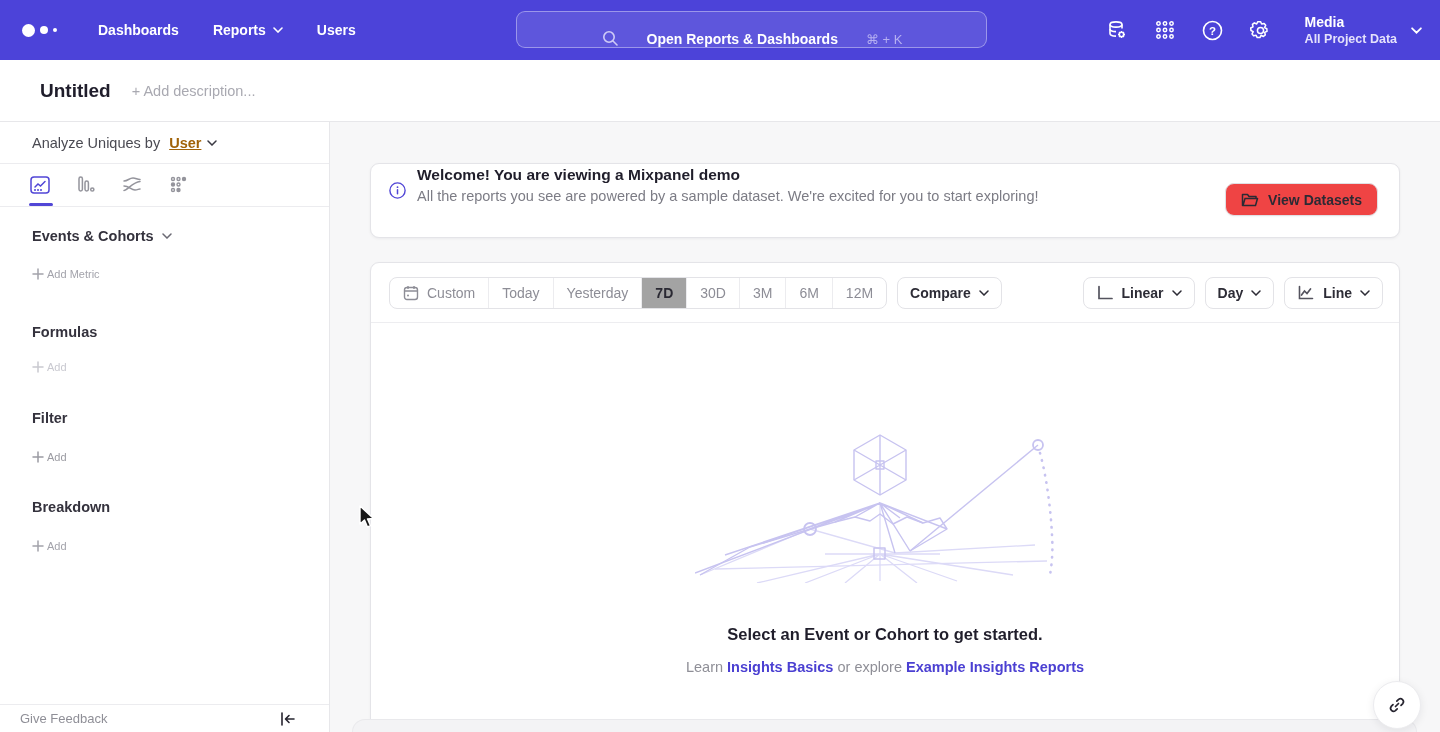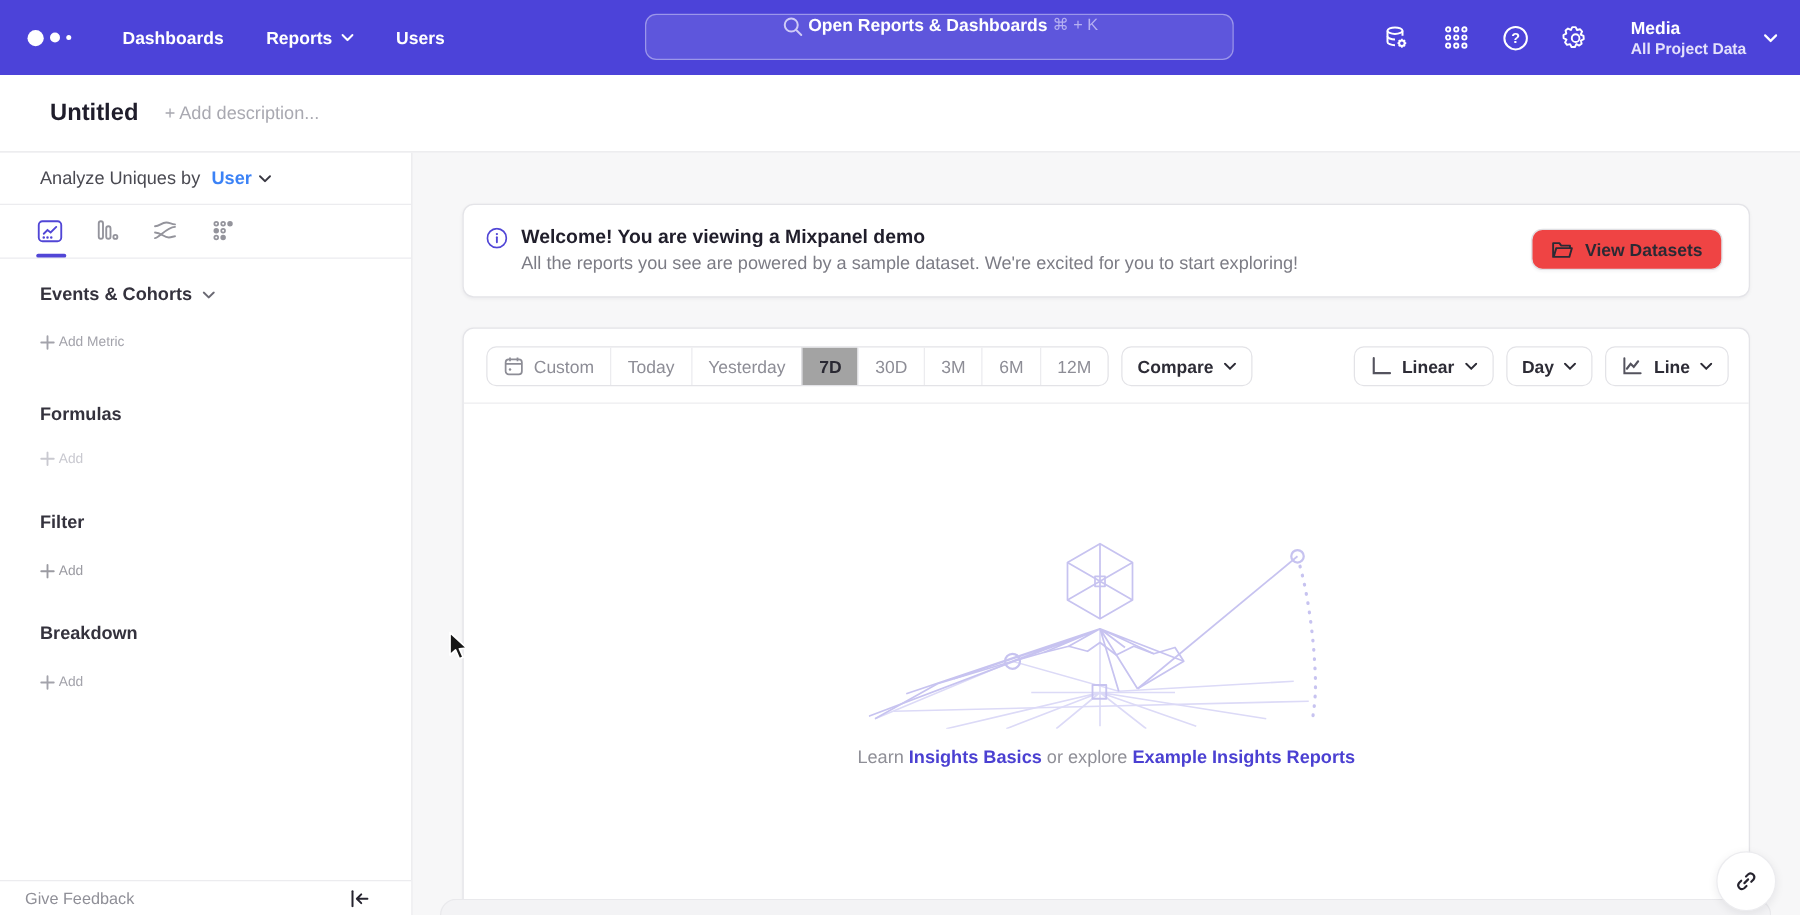--- a/index.html
+++ b/index.html
@@ -7,55 +7,55 @@
 
   
   .topnav { position:absolute; left:0; top:0; width:1440px; height:60px; background:#4c43d9; display:flex; align-items:center; z-index:30; }
   .logo { display:flex; align-items:center; gap:5px; margin-left:22px; cursor:pointer; }
   .logo .d1 { width:13px; height:13px; border-radius:50%; background:#fff; }
   .logo .d2 { width:8px; height:8px; border-radius:50%; background:#fff; }
   .logo .d3 { width:4px; height:4px; border-radius:50%; background:#fff; }
   .nav-items { display:flex; align-items:center; margin-left:24px; }
   .nav-item { color:#ffffff; font-size:14px; font-weight:600; padding:0 17px; display:flex; align-items:center; gap:7px; cursor:pointer; height:60px; }
   .chev { display:inline-block; }
-  .nav-search { position:absolute; left:516px; top:11px; width:471px; height:37px; background:rgba(255,255,255,0.10); border:1px solid rgba(255,255,255,0.38); border-radius:9px; display:flex; align-items:flex-start; justify-content:center; gap:4px; cursor:pointer; }
+  .nav-search { position:absolute; left:516px; top:11px; width:471px; height:37px; background:rgba(255,255,255,0.10); border:1px solid rgba(255,255,255,0.38); border-radius:9px; display:flex; align-items:flex-end; justify-content:center; gap:28px; cursor:pointer; }
   .nav-search .s-label { color:#fff; font-size:14px; font-weight:600; }
   .nav-search .s-short { color:#b6b0f2; font-size:13px; }
   .nav-right { position:absolute; right:18px; top:0; height:60px; display:flex; align-items:center; gap:24px; }
   .nav-icon { width:24px; height:24px; display:flex; align-items:center; justify-content:center; cursor:pointer; }
   .project { display:flex; align-items:center; gap:14px; cursor:pointer; margin-left:8px; }
   .project .p-name { color:#fff; font-size:14px; font-weight:700; line-height:17px; }
   .project .p-scope { color:#e4e1fb; font-size:12.5px; font-weight:600; line-height:16px; }
 
   
   .rheader { position:absolute; left:0; top:60px; width:1440px; height:62px; background:#fff; border-bottom:1px solid #e7e7ea; display:flex; align-items:center; z-index:20; }
   .r-title { margin-left:40px; font-size:19px; font-weight:700; color:#1f1d2b; cursor:text; }
   .r-desc { margin-left:21px; font-size:14.5px; color:#a9a9b1; cursor:text; }
   .r-actions { position:absolute; right:24px; display:flex; align-items:center; gap:14px; }
   .icon-btn { width:32px; height:32px; display:flex; align-items:center; justify-content:center; border-radius:6px; cursor:pointer; color:#2e2d38; }
   .save-btn { width:54px; height:32px; background:#b6adec; border:none; border-radius:8px; color:#fff; font-size:14px; font-weight:600; font-family:"Liberation Sans",sans-serif; cursor:default; margin-left:14px; }
 
   
   .sidebar { position:absolute; left:0; top:122px; width:330px; bottom:0; background:#fff; border-right:1px solid #e7e7ea; z-index:10; }
   .analyze-row { height:42px; display:flex; align-items:center; padding-left:32px; border-bottom:1px solid #ececef; font-size:14.5px; color:#4a4a52; gap:6px; cursor:pointer; }
-  .analyze-row b { color:#3b82f6; font-weight:700; margin-left:3px; }
+  .analyze-row b { color:#a16207; font-weight:700; margin-left:3px;text-decoration:underline; }
   .tabs-row { height:43px; display:flex; align-items:flex-start; padding-left:28px; border-bottom:1px solid #ececef; gap:22px; padding-top:9px; position:relative; }
   .tab { width:24px; height:24px; display:flex; align-items:center; justify-content:center; cursor:pointer; }
   .tab-underline { position:absolute; left:29px; bottom:0; width:24px; height:3px; background:#5146d6; border-radius:2px; }
   .side-section { padding-left:32px; }
   .sec-title { font-size:14.5px; font-weight:700; color:#34323d; display:flex; align-items:center; gap:8px; }
   .add-row { display:flex; align-items:center; gap:3px; font-size:11px; cursor:pointer; }
   .c-grey { color:#a3a3ab; }
   .c-light { color:#c9c9d0; }
   .side-footer { position:absolute; left:0; right:0; bottom:0; height:28px; border-top:1px solid #ececef; display:flex; align-items:center; justify-content:space-between; padding:0 34px 0 20px; background:#fff; }
   .feedback { font-size:13px; color:#8f8f97; cursor:pointer; }
 
   
   .main { position:absolute; left:330px; top:122px; right:0; bottom:0; background:#f7f7f8; }
-  .banner { position:absolute; left:40px; right:40px; top:41px; height:75px; background:#fff; border:1px solid #e4e4e8; border-radius:9px; box-shadow:0 1px 3px rgba(20,20,43,0.05); display:flex; align-items:center; }
+  .banner { position:absolute; left:40px; right:40px; top:41px; height:75px; background:#fff; border:1px solid #e4e4e8; border-radius:9px; box-shadow:0 1px 3px rgba(20,20,43,0.05); display:flex; }
   .banner-icon { position:absolute; left:18px; top:18px; }
   .banner-text { margin-left:46px; margin-right:180px; }
   .banner-title { font-size:15.5px; font-weight:700; color:#201e2b; line-height:22px; }
   .banner-sub { font-size:14.5px; color:#7c7c85; line-height:21px; }
   .datasets-btn { position:absolute; right:21px; top:19px; height:33px; background:#ef4444; border:1px solid #e0e0e4; border-radius:9px; display:flex; align-items:center; gap:9px; padding:0 15px; font-size:14px; font-weight:600; color:#2b2a34; cursor:pointer; box-shadow:0 1px 2px rgba(20,20,43,0.04); }
 
   .chart-card { position:absolute; left:40px; right:40px; top:140px; bottom:-12px; background:#fff; border:1px solid #e4e4e8; border-radius:9px 9px 0 0; box-shadow:0 1px 3px rgba(20,20,43,0.04); }
   .toolbar { height:60px; border-bottom:1px solid #ededf0; display:flex; align-items:center; padding:0 16px 0 18px; }
   .seg { display:flex; align-items:stretch; border:1px solid #e3e3e7; border-radius:8px; overflow:hidden; height:32px; background:#fff; }
   .seg-item { display:flex; align-items:center; gap:8px; padding:0 13px; font-size:14px; color:#8d8d96; border-left:1px solid #ececef; cursor:pointer; white-space:nowrap; }
@@ -365,20 +365,21 @@
           <path d="M185 80 L0 150 M185 80 L30 132 M185 80 L68 120 M185 80 L115 106 M185 80 L140 99 M185 80 L160 94 M185 80 L205 95 M185 80 L228 100 M185 80 L252 106 M185 80 L215 128 M185 80 L200 130"></path>
           <path d="M115 106 L140 99 L160 94 L175 98 L185 91 L198 101 L212 94 L228 100 L245 95 L252 106 L215 128"></path>
           <path d="M115 106 L55 124 L5 152"></path>
           <path d="M215 128 L343 22"></path>
           <rect x="179" y="125" width="11" height="11" stroke-width="1.5"></rect>
           <circle cx="115" cy="106" r="6" stroke-width="1.8"></circle>
           <circle cx="343" cy="22" r="5" stroke-width="1.8"></circle>
           <path d="M345 30 C352 55 356 90 357 112 C358 128 357 140 355 152" stroke-dasharray="0.5 7" stroke-width="2.6" stroke-linecap="round"></path>
         </g>
       </svg>
+      <div class="empty-title">Select an Event or Cohort to get started.</div>
       <div class="empty-links">
         <span>Learn</span>
         <a>Insights Basics</a>
         <span>or explore</span>
         <a>Example Insights Reports</a>
       </div>
     </div>
   </div>
 
   <div class="table-peek"></div>

